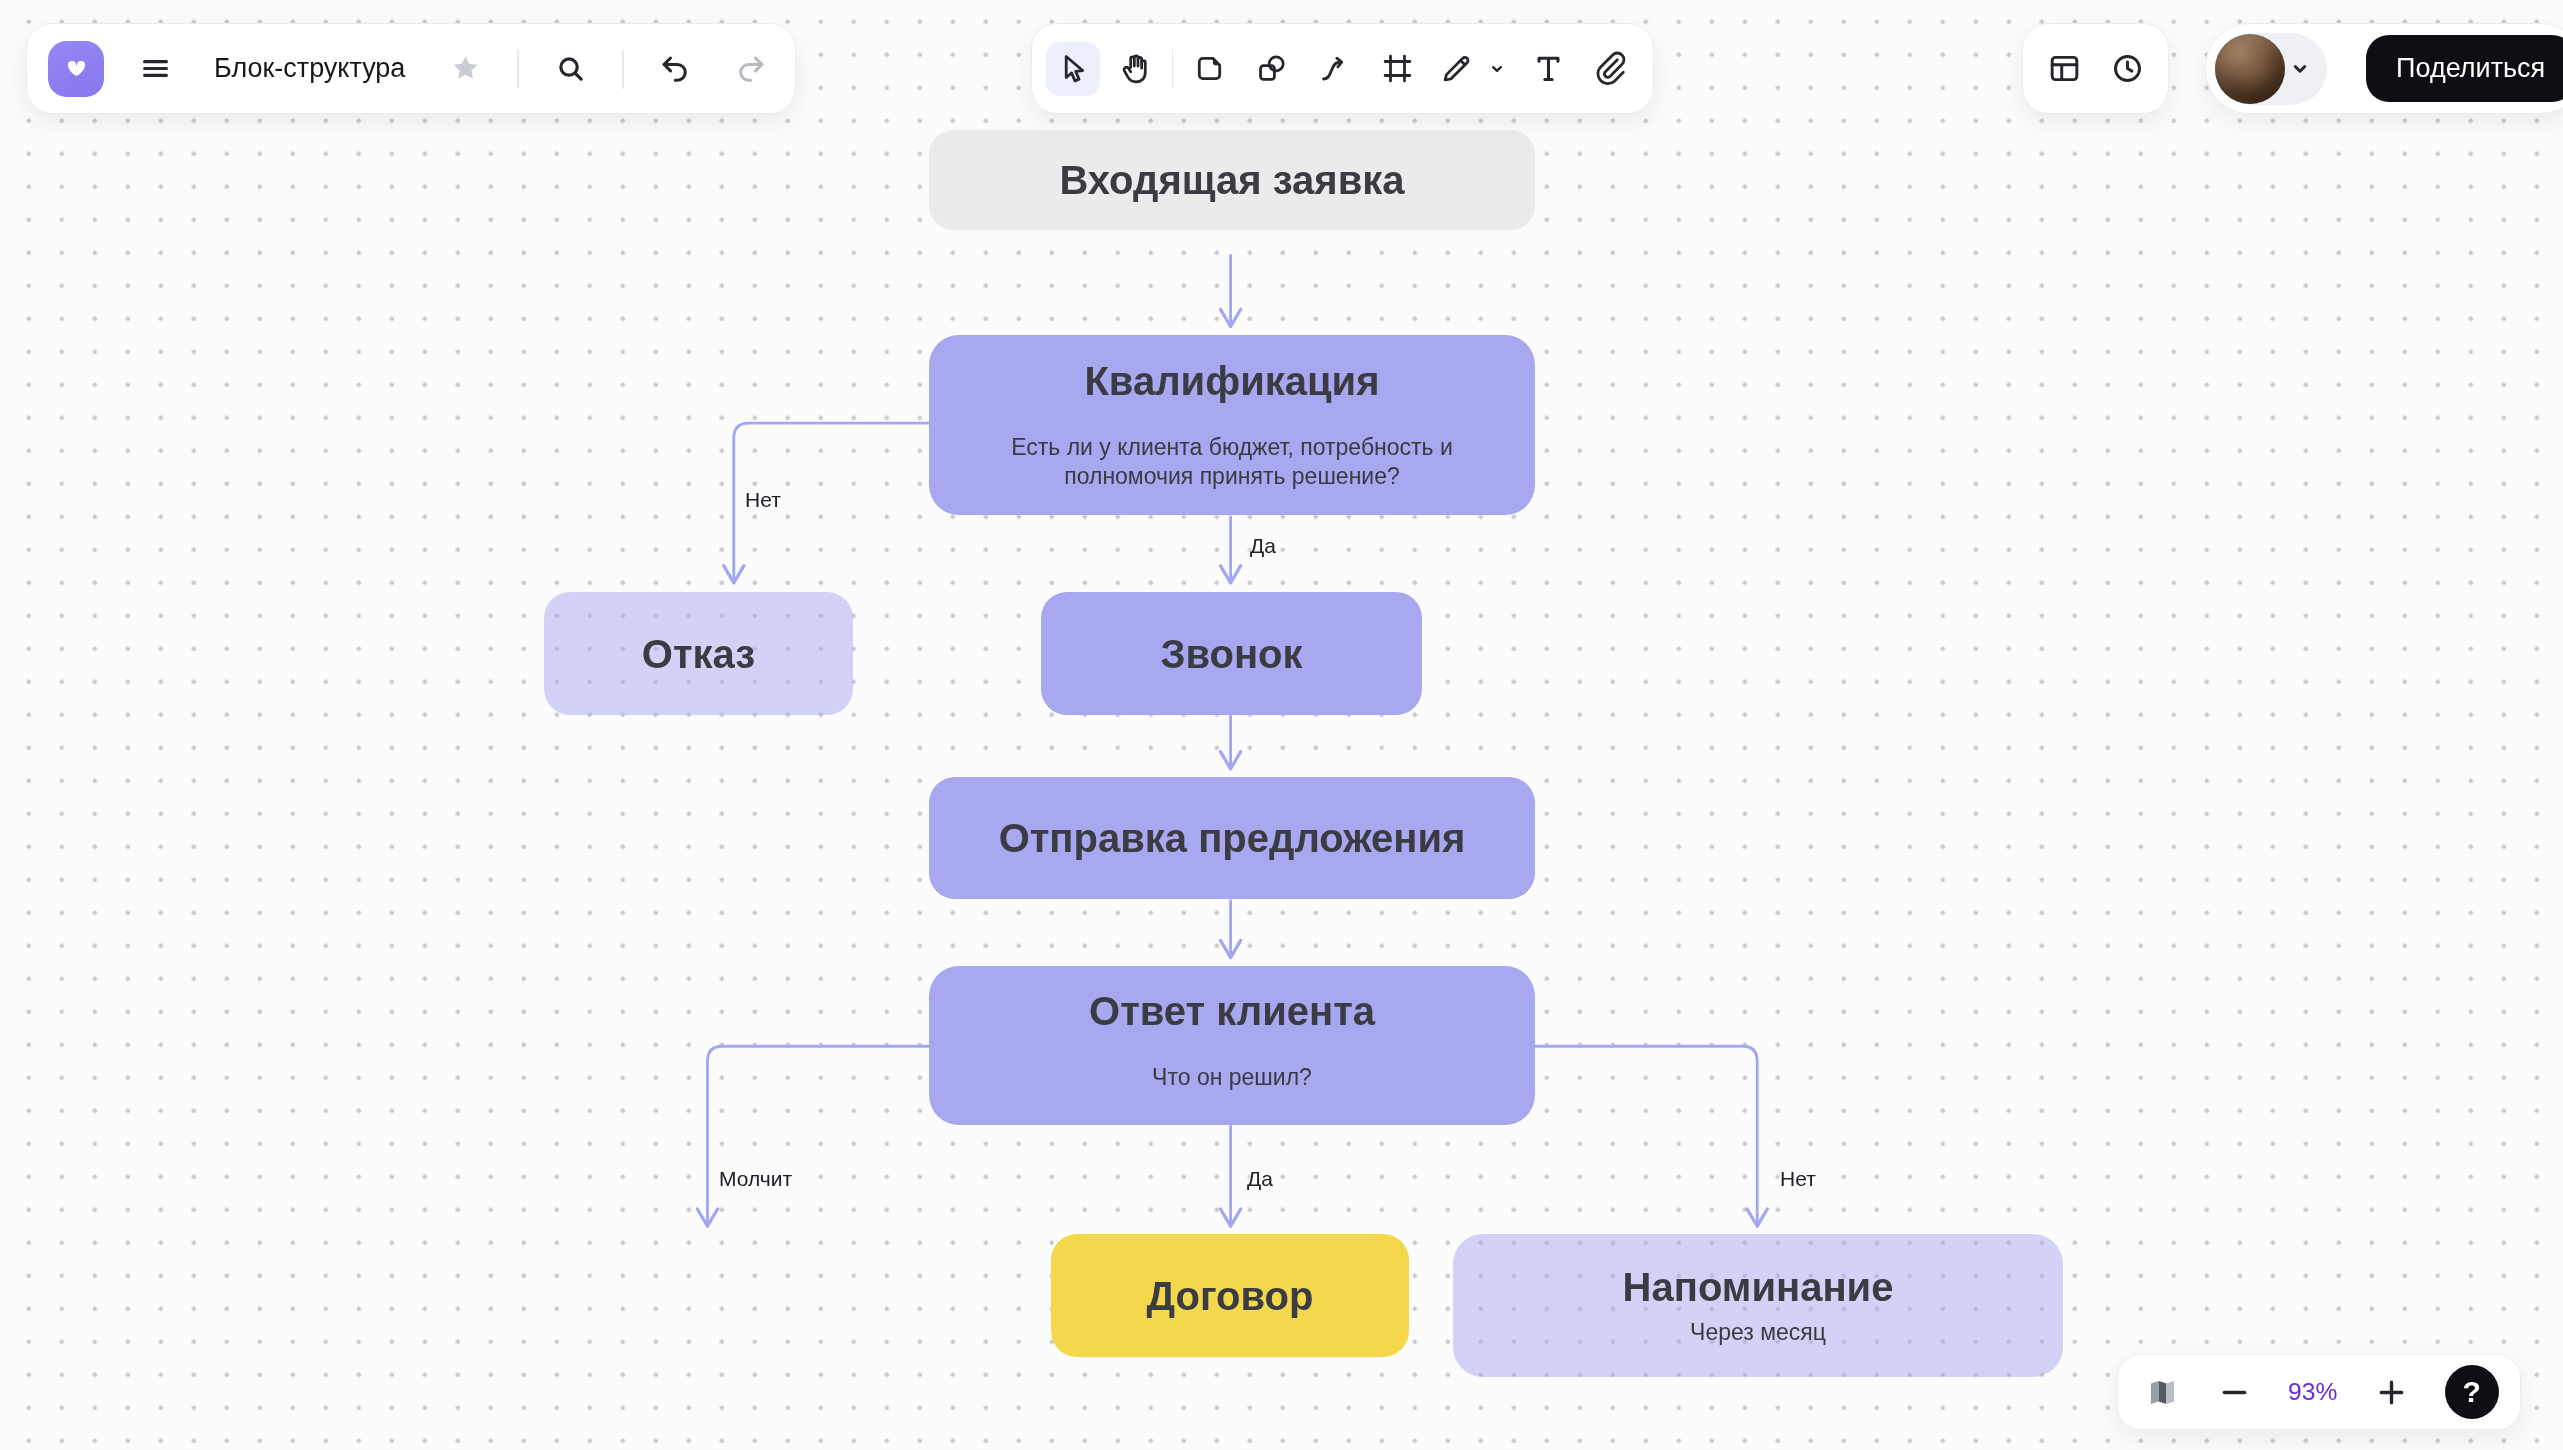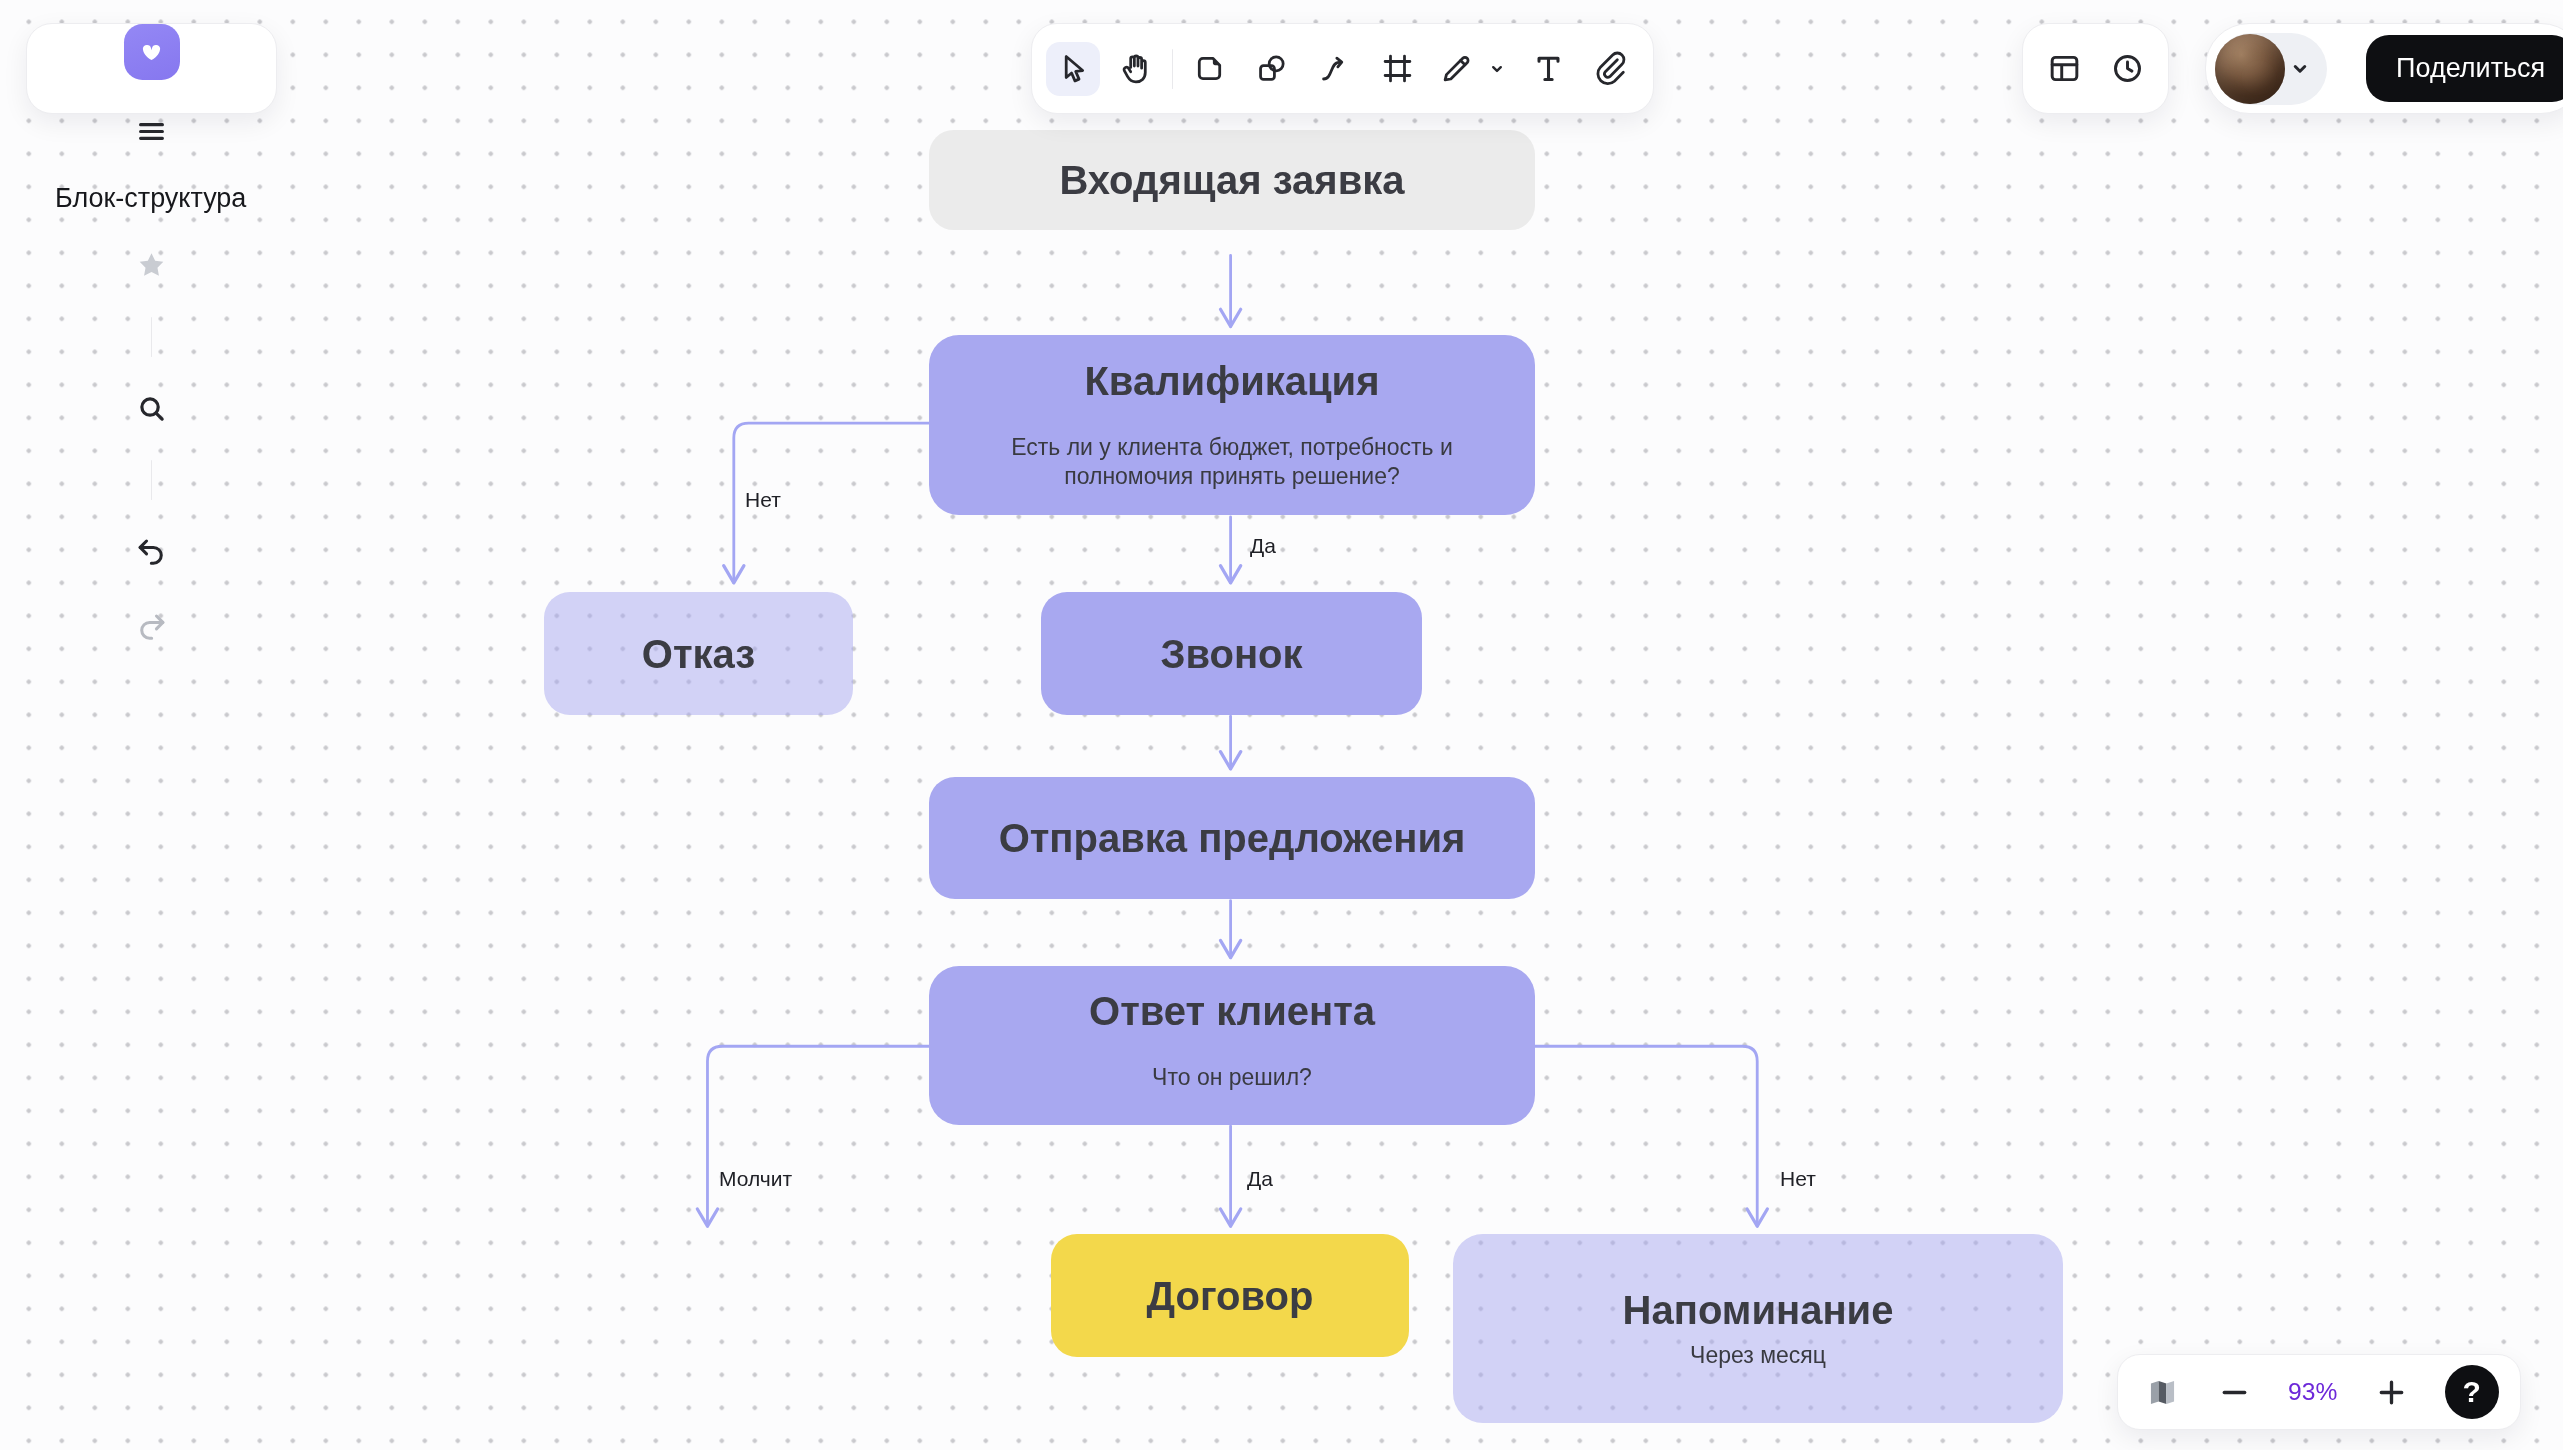--- a/index.html
+++ b/index.html
@@ -11,21 +11,21 @@
   
   .pill{position:absolute;background:#ffffff;border:0.9px solid #ededf0;border-radius:26px;
     box-shadow:0 8.8px 26px rgba(20,20,40,.07);display:flex;align-items:center;z-index:20;}
   .vdiv{width:1.8px;height:40px;background:#e9e9ec;border-radius:0.9px;flex:0 0 auto;}
   .icbtn{width:47px;height:47px;display:flex;align-items:center;justify-content:center;border-radius:12.3px;flex:0 0 auto;cursor:pointer;}
   .ic{fill:none;stroke:#26272c;stroke-width:1.9;stroke-linecap:round;stroke-linejoin:round;}
   .ic.muted{stroke:#b7bac1;}
   .tool{width:54px;height:54px;display:flex;align-items:center;justify-content:center;border-radius:14px;flex:0 0 auto;}
   .tool.selected{background:#edeffa;}
 
-  .topleft{left:26px;top:23px;height:89px;padding:0 21px;gap:28px;flex-direction:column;}
+  .topleft{left:26px;top:23px;height:89px;padding:0 21px;gap:28px;}
   .logo{width:56px;height:56px;border-radius:18.4px;background:linear-gradient(160deg,#9488f5,#8677ef);
     display:flex;align-items:center;justify-content:center;flex:0 0 auto;}
   .board-title{font-size:27px;color:#17181c;margin:0 8.8px 0 7px;white-space:nowrap;}
 
   .topcenter{left:1031px;top:23px;height:89px;padding:0 14px;gap:8.8px;}
   .pen-group{display:flex;align-items:center;gap:1.8px;}
 
   .topright1{left:2022px;top:23px;height:89px;padding:0 17.6px;gap:16px;}
   .topright2{left:2205px;top:23px;height:89px;padding:0 8.8px 0 8.8px;gap:14px;border-radius:44px;}
   .avatar-chip{display:flex;align-items:center;background:#eef0f4;border-radius:39px;padding-right:12.3px;height:72px;}
@@ -108,21 +108,21 @@
   <div class="node bg-purple" style="left:929px;top:966px;width:606px;height:159px;border-radius:30px;justify-content:flex-start;padding-top:23px;box-sizing:border-box;">
     <div class="t">Ответ клиента</div>
     <div class="s">Что он решил?</div>
   </div>
 
 
   <div class="node bg-yellow" style="left:1051px;top:1234px;width:358px;height:123px;border-radius:26px;">
     <div class="t">Договор</div>
   </div>
 
-  <div class="node bg-lpurple" style="left:1453px;top:1234px;width:610px;height:189px;border-radius:30px;">
+  <div class="node bg-lpurple" style="left:1453px;top:1234px;width:610px;height:143px;border-radius:30px;">
     <div class="t">Напоминание</div>
     <div class="s">Через месяц</div>
   </div>
 
   <div class="pill topleft">
     <div class="logo">
       <svg width="37" height="37" viewBox="0 0 24 24">
         <path d="M6.4 9.4a2.7 2.7 0 0 1 5.3-.2l.3 1.3.3-1.3a2.7 2.7 0 0 1 5.3.2c0 1.4-.6 2.8-1.5 4.1-1 1.4-2.5 2.6-4.1 3.3-1.6-.7-3.1-1.9-4.1-3.3-.9-1.3-1.5-2.7-1.5-4.1z" fill="#ffffff"></path>
       </svg>
     </div>

